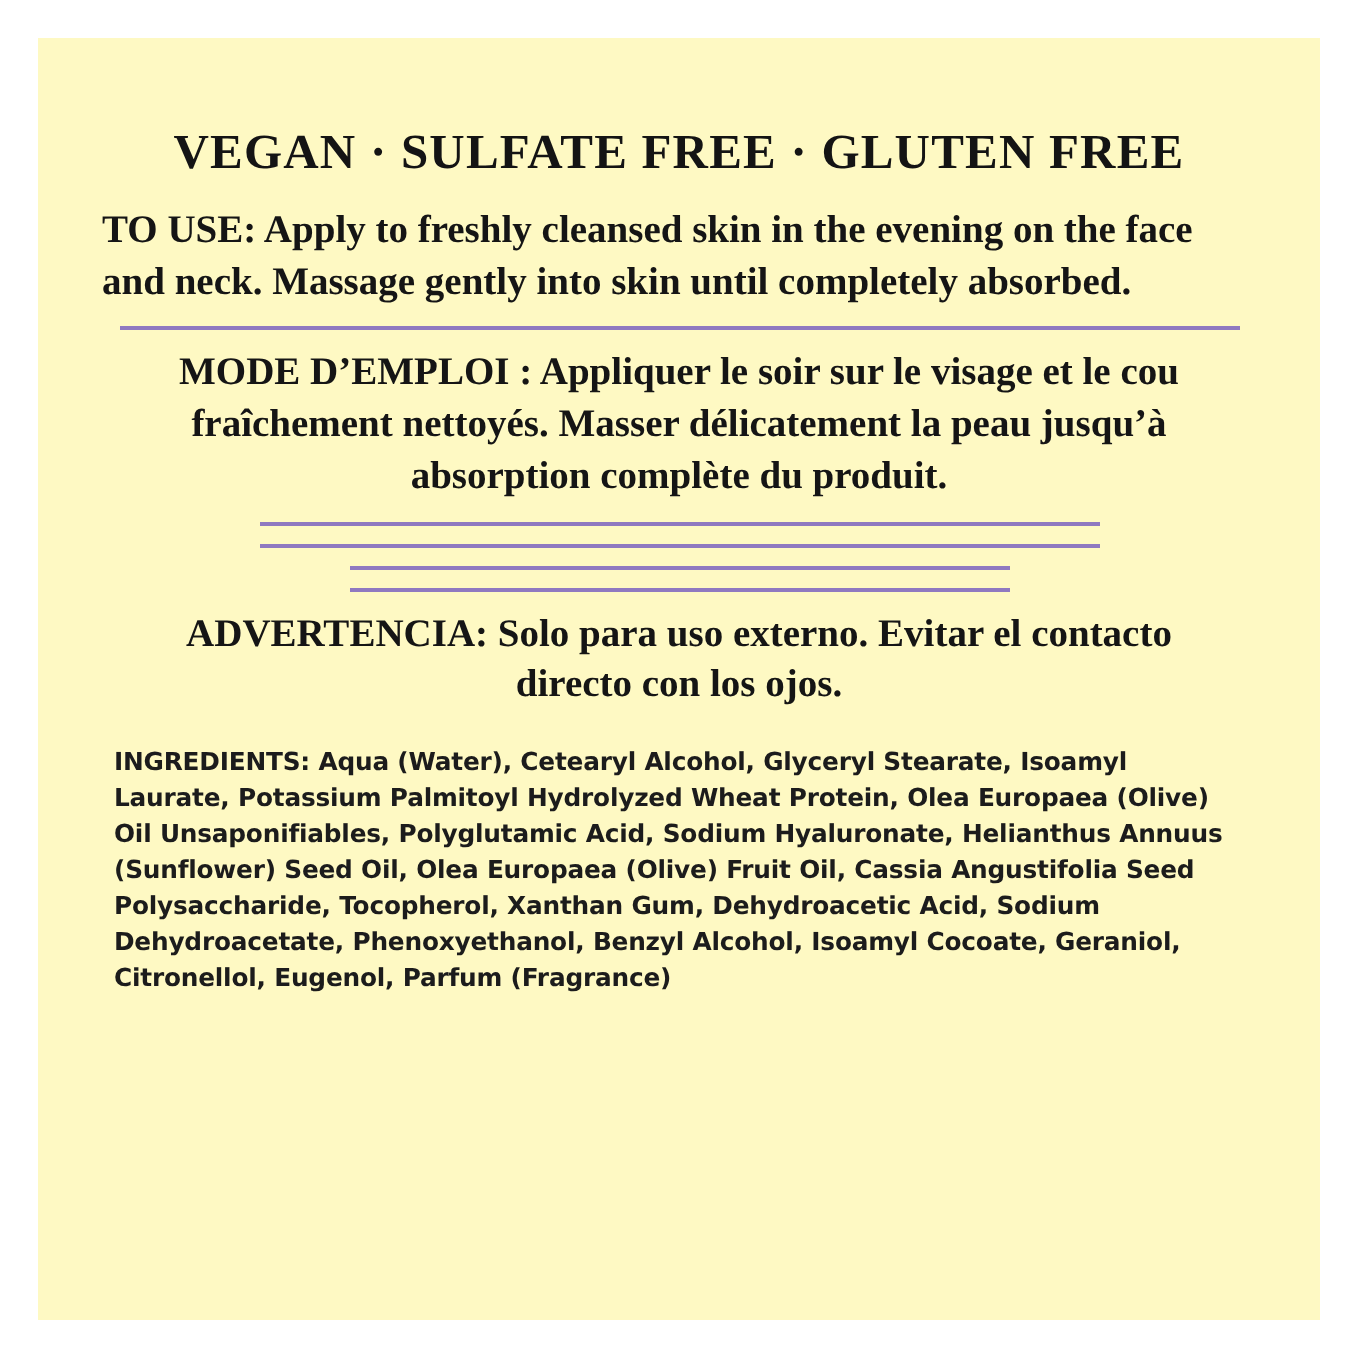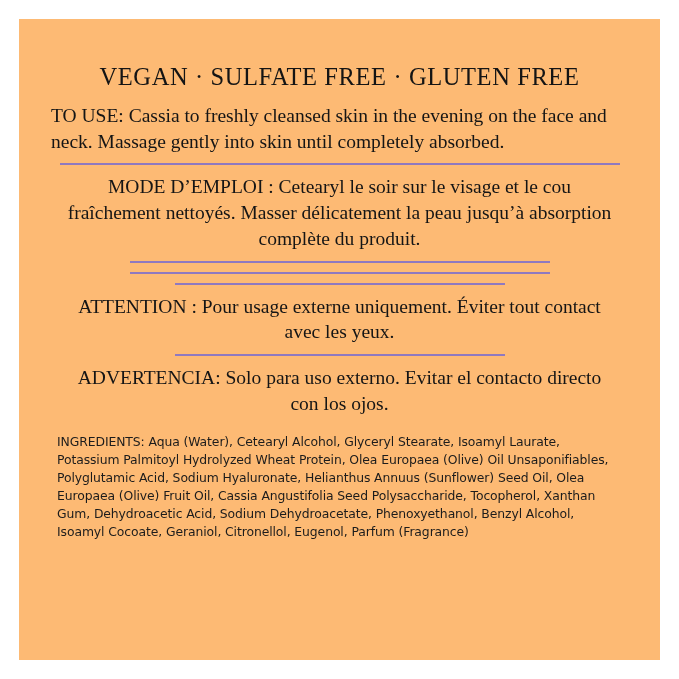--- a/index.html
+++ b/index.html
@@ -68,40 +68,39 @@
     font-size: 12.4px;
     line-height: 1.45;
     text-align: left;
     color: #1c1c1c;
     letter-spacing: -0.1px;
   }
 </style>
 </head>
 <body>
 
-<div id="label-panel" style="background: #fdba74;">
+<div id="label-panel" style="background: #fef9c3; font-weight: bold;">
   <div class="inner">
 
     <div class="headline">VEGAN · SULFATE FREE · GLUTEN FREE</div>
 
-    <div class="block b-use">TO USE: Cassia to freshly cleansed skin in the evening on the face and neck. Massage gently into skin until completely absorbed.</div>
+    <div class="block b-use">TO USE: Apply to freshly cleansed skin in the evening on the face and neck. Massage gently into skin until completely absorbed.</div>
 
     <div class="divider d-wide" style="background: rgb(143, 121, 192);"></div>
 
-    <div class="block b-mode">MODE D’EMPLOI : Cetearyl le soir sur le visage et le cou fraîchement nettoyés. Masser délicatement la peau jusqu’à absorption complète du produit.</div>
+    <div class="block b-mode">MODE D’EMPLOI : Appliquer le soir sur le visage et le cou fraîchement nettoyés. Masser délicatement la peau jusqu’à absorption complète du produit.</div>
 
     <div class="divider d-mid" style="background: rgb(143, 121, 192);"></div>
 
 
     <div class="divider d-mid" style="background: rgb(143, 121, 192);"></div>
 
 
     <div class="divider d-narrow" style="background: rgb(143, 121, 192);"></div>
 
-    <div class="block b-att">ATTENTION : Pour usage externe uniquement. Éviter tout contact avec les yeux.</div>
 
     <div class="divider d-narrow" style="background: rgb(143, 121, 192);"></div>
 
     <div class="block b-adv">ADVERTENCIA: Solo para uso externo. Evitar el contacto directo con los ojos.</div>
 
     <div class="ingredients">INGREDIENTS: Aqua (Water), Cetearyl Alcohol, Glyceryl Stearate, Isoamyl Laurate, Potassium Palmitoyl Hydrolyzed Wheat Protein, Olea Europaea (Olive) Oil Unsaponifiables, Polyglutamic Acid, Sodium Hyaluronate, Helianthus Annuus (Sunflower) Seed Oil, Olea Europaea (Olive) Fruit Oil, Cassia Angustifolia Seed Polysaccharide, Tocopherol, Xanthan Gum, Dehydroacetic Acid, Sodium Dehydroacetate, Phenoxyethanol, Benzyl Alcohol, Isoamyl Cocoate, Geraniol, Citronellol, Eugenol, Parfum (Fragrance)</div>
 
   </div>
 </div>
 

